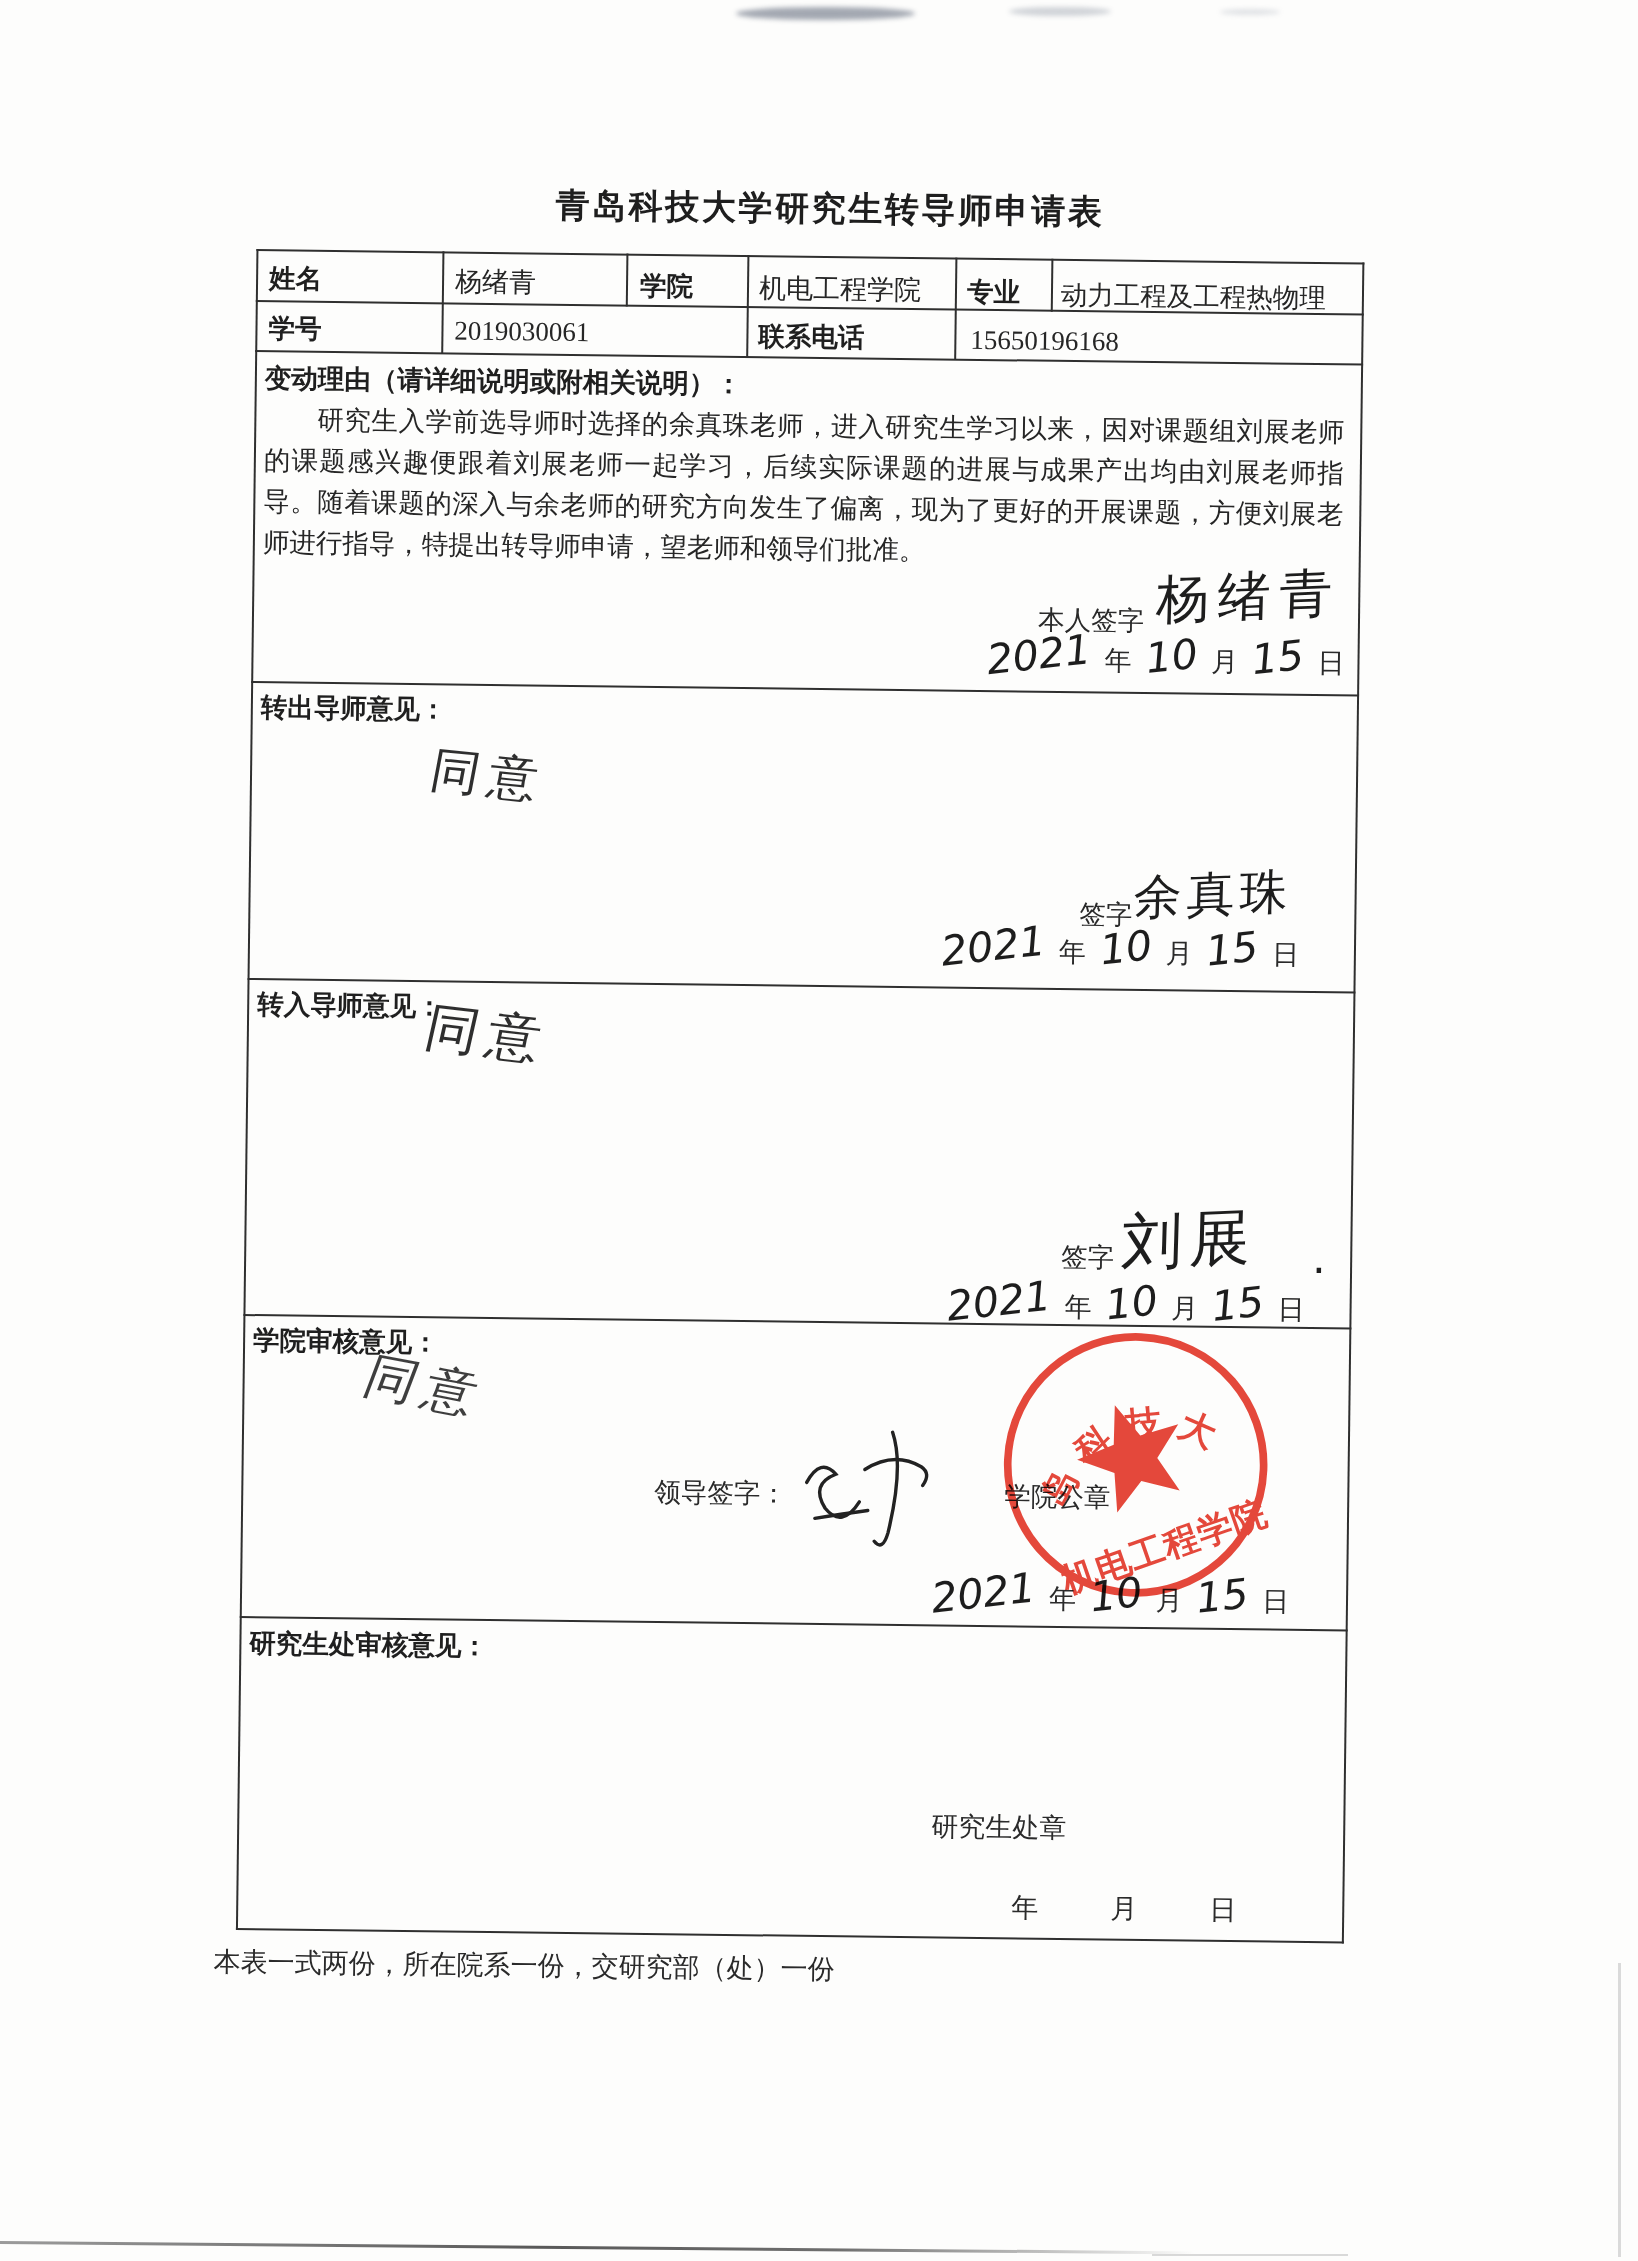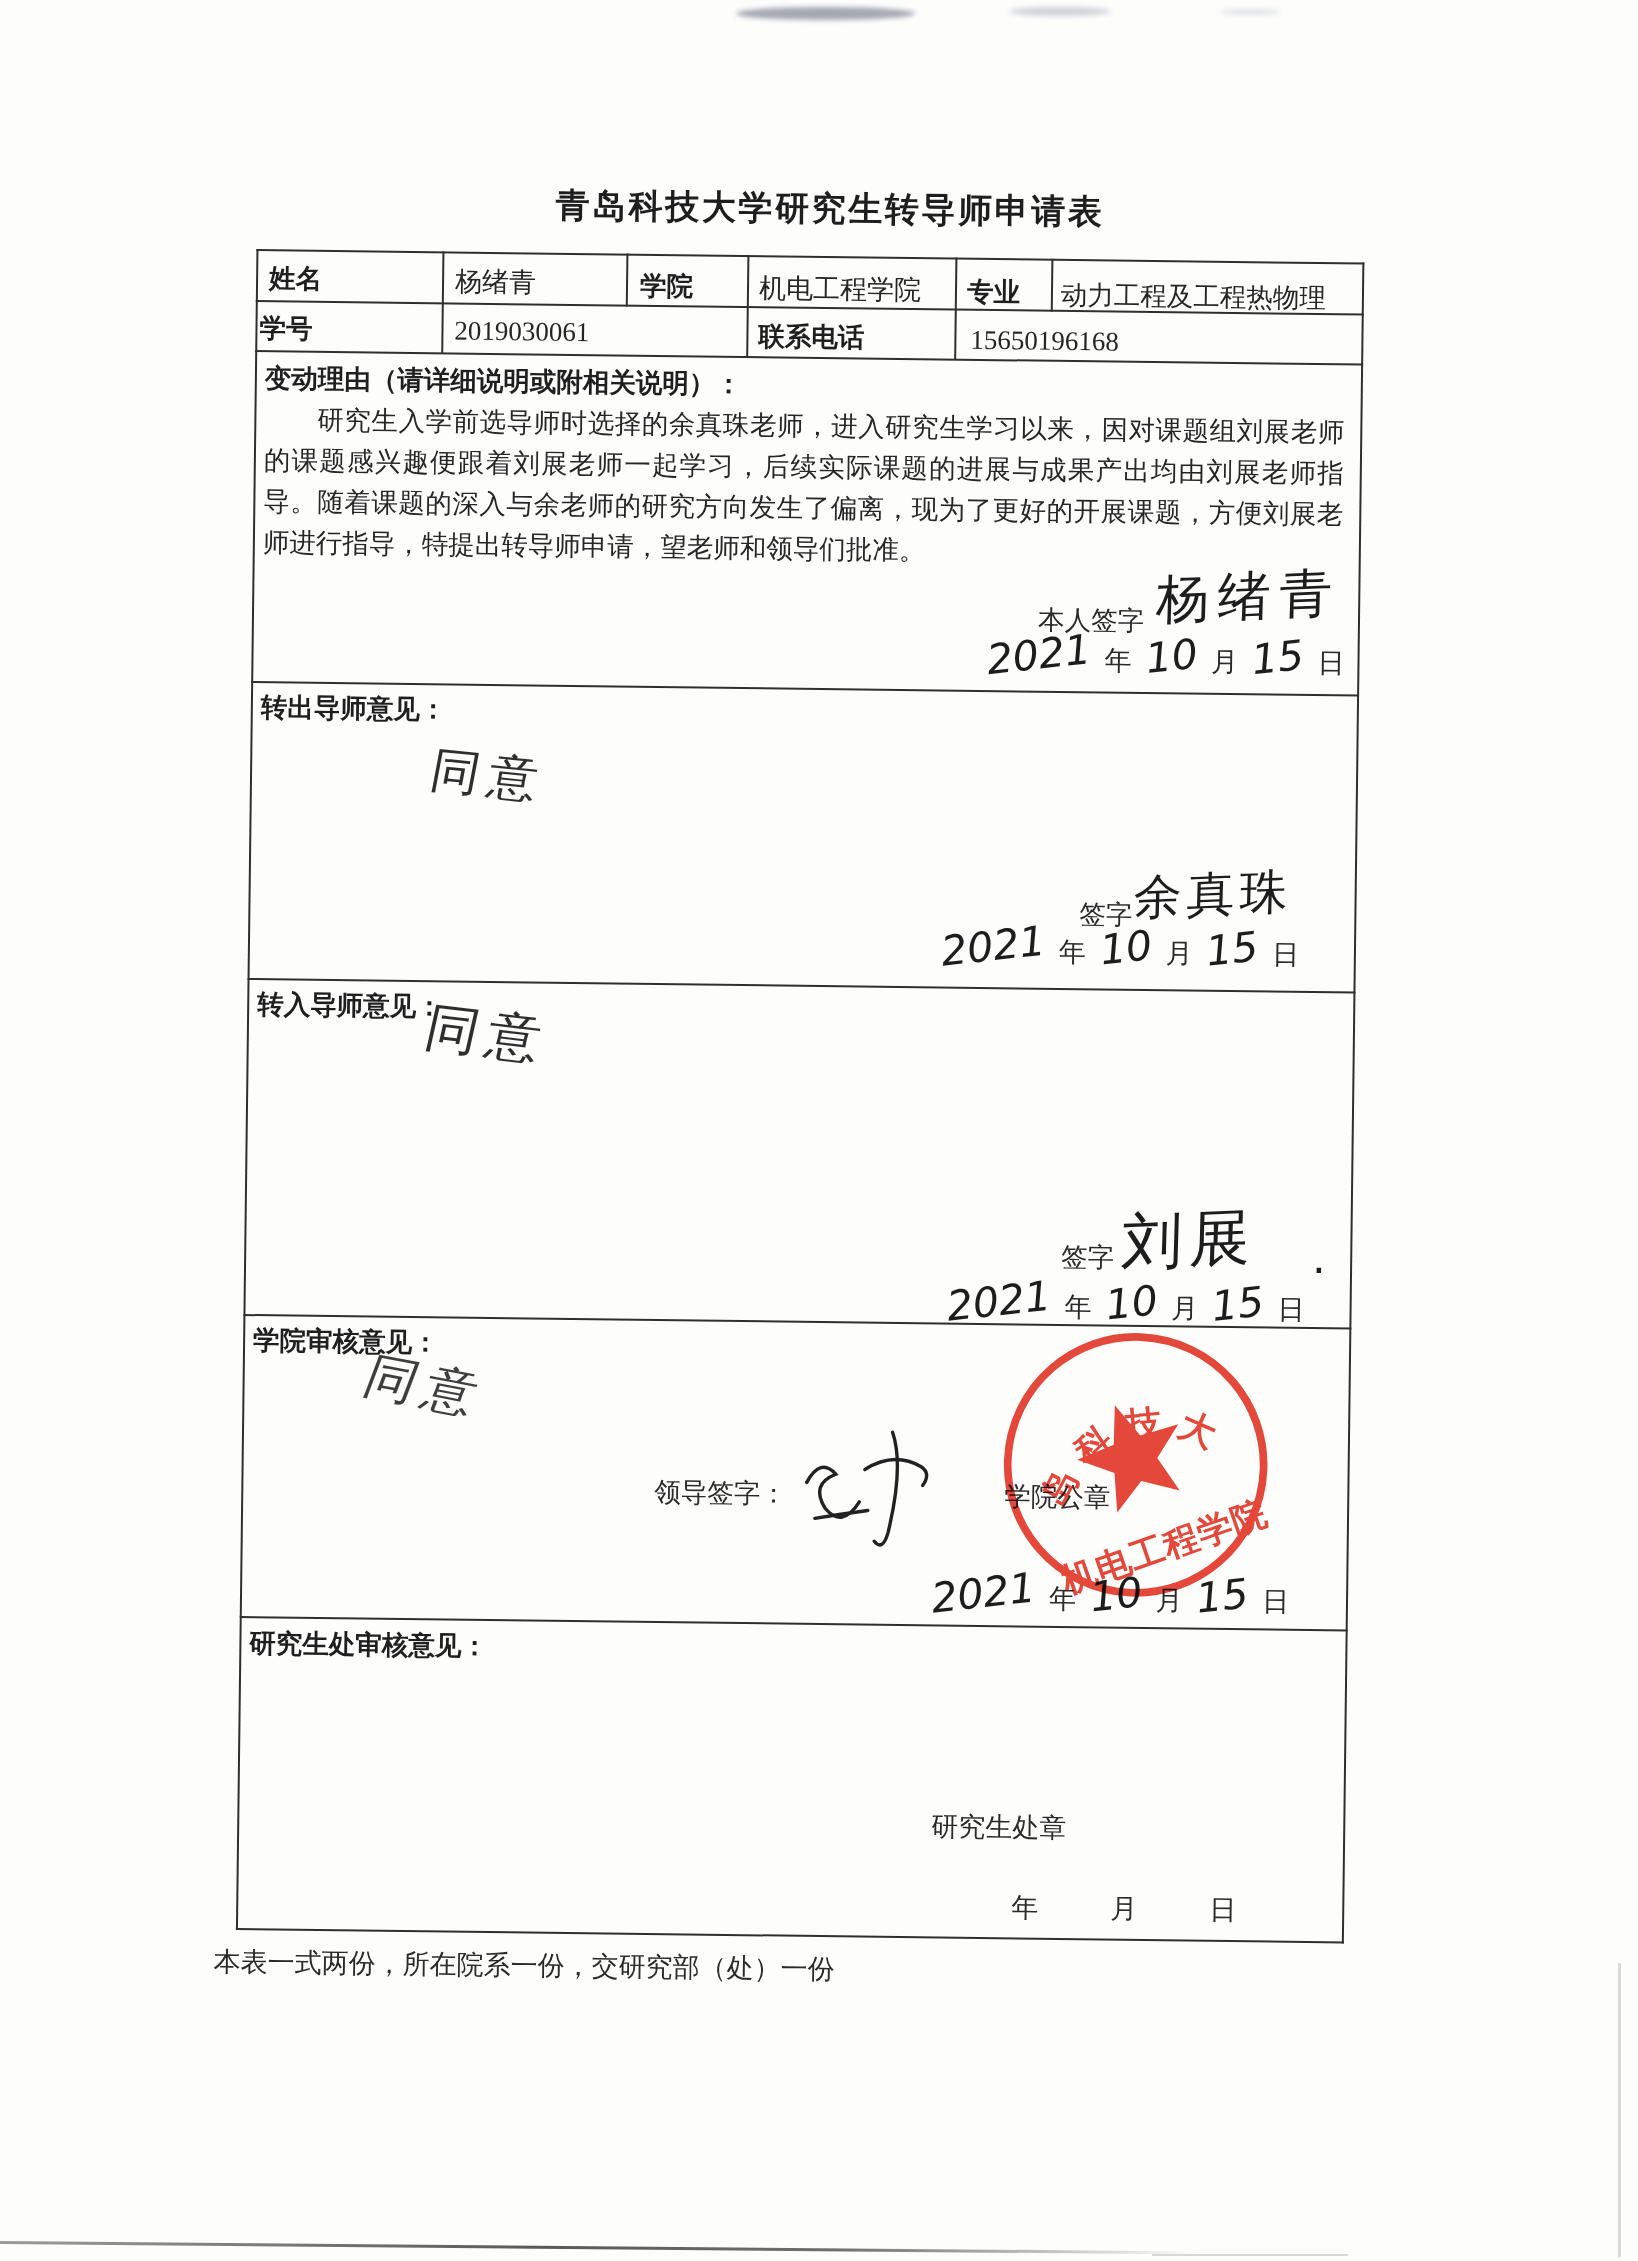--- a/index.html
+++ b/index.html
@@ -63,21 +63,21 @@
     <div class="line vline" style="left:945px;top:256px;height:102px;"></div>
     <div class="line vline" style="left:1041px;top:256px;height:53px;"></div>
 
     <div class="abs lbl" style="left:259px;top:267px;">姓名</div>
     <div class="abs val" style="left:445px;top:268px;">杨绪青</div>
     <div class="abs lbl" style="left:630px;top:270px;">学院</div>
     <div class="abs val" style="left:749px;top:271px;">机电工程学院</div>
     <div class="abs lbl" style="left:957px;top:272px;">专业</div>
     <div class="abs val" style="left:1051px;top:274px;font-size:26.5px;">动力工程及工程热物理</div>
 
-    <div class="abs lbl" style="left:250px;top:317px;">学号</div>
+    <div class="abs lbl" style="left:259px;top:317px;">学号</div>
     <div class="abs val" style="left:445px;top:320px;">2019030061</div>
     <div class="abs lbl" style="left:749px;top:319px;">联系电话</div>
     <div class="abs val" style="left:961px;top:323px;">15650196168</div>
 
     <div class="abs lbl" style="left:256px;top:367px;">变动理由（请详细说明或附相关说明）：</div>
     <div class="abs para" style="left:256px;top:406px;width:1080px;">研究生入学前选导师时选择的余真珠老师，进入研究生学习以来，因对课题组刘展老师的课题感兴趣便跟着刘展老师一起学习，后续实际课题的进展与成果产出均由刘展老师指导。随着课题的深入与余老师的研究方向发生了偏离，现为了更好的开展课题，方便刘展老师进行指导，特提出转导师申请，望老师和领导们批准。</div>
     <div class="abs print" style="left:1032px;top:599px;">本人签字</div>
     <div class="abs hw hw-cjk" style="left:1150px;top:556px;font-size:53px;letter-spacing:8.5px;">杨绪青</div>
     <div class="date-row" style="left:981px;top:628px;">
       <span class="hw num">2021</span>

